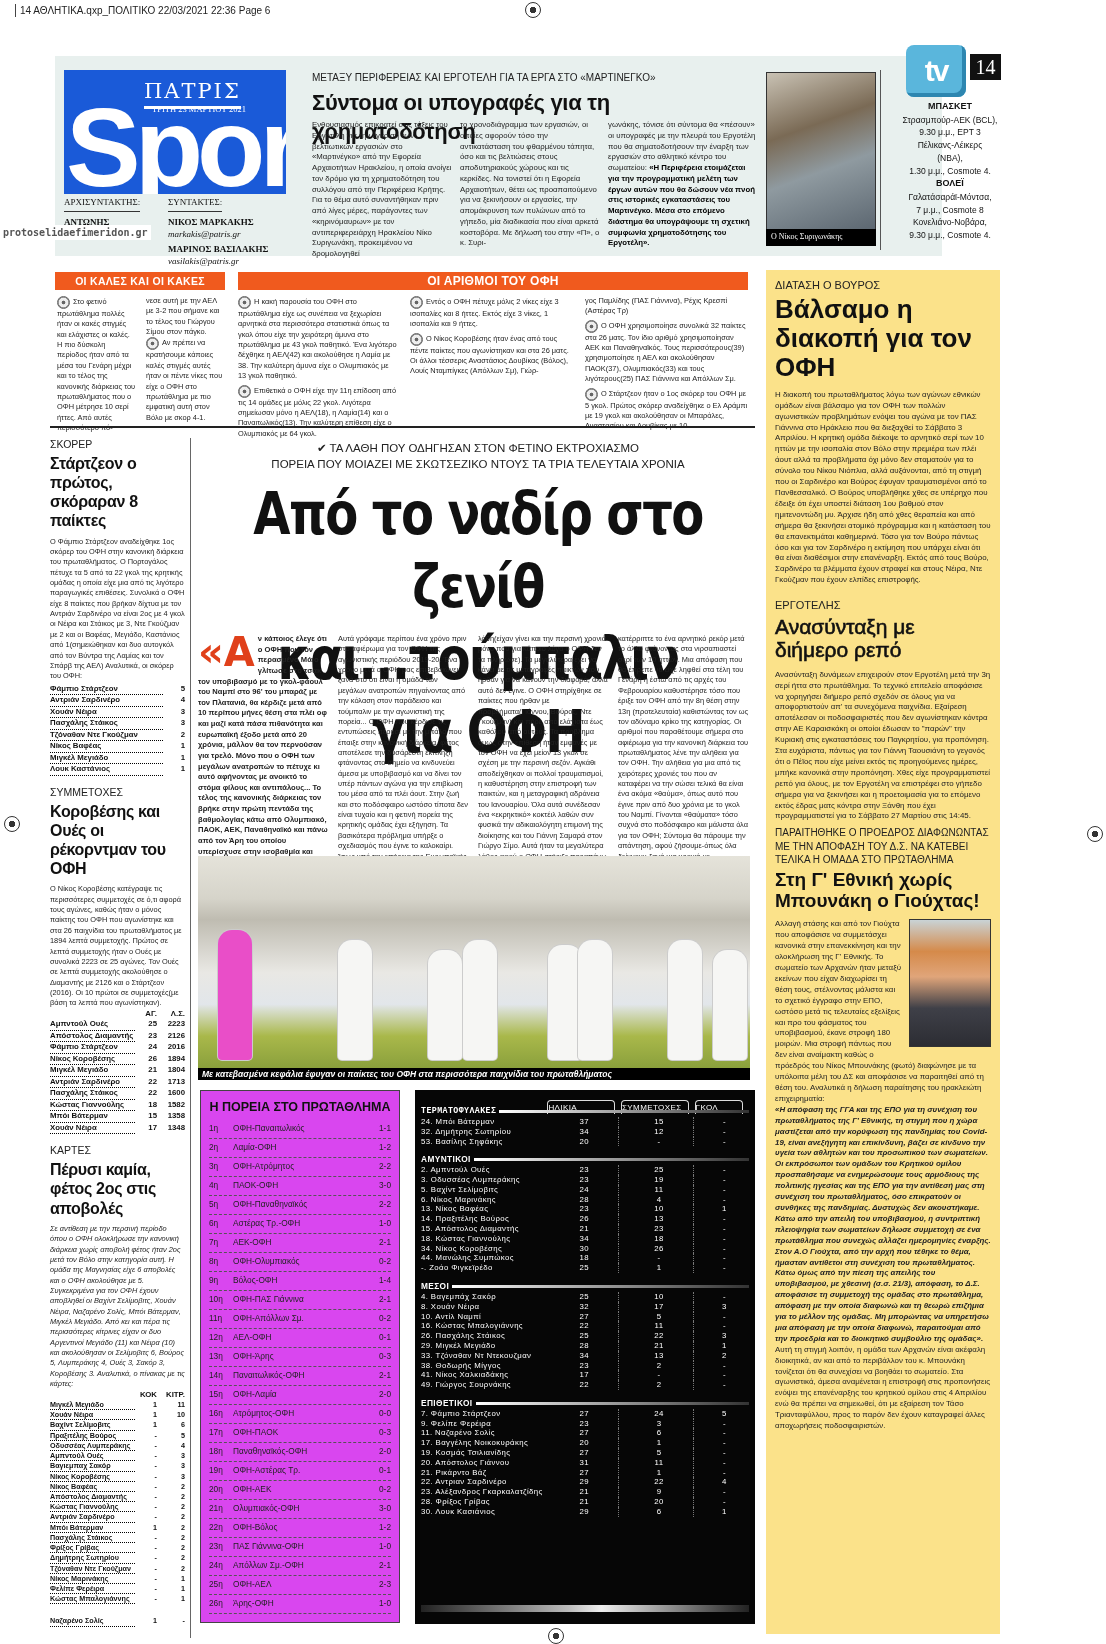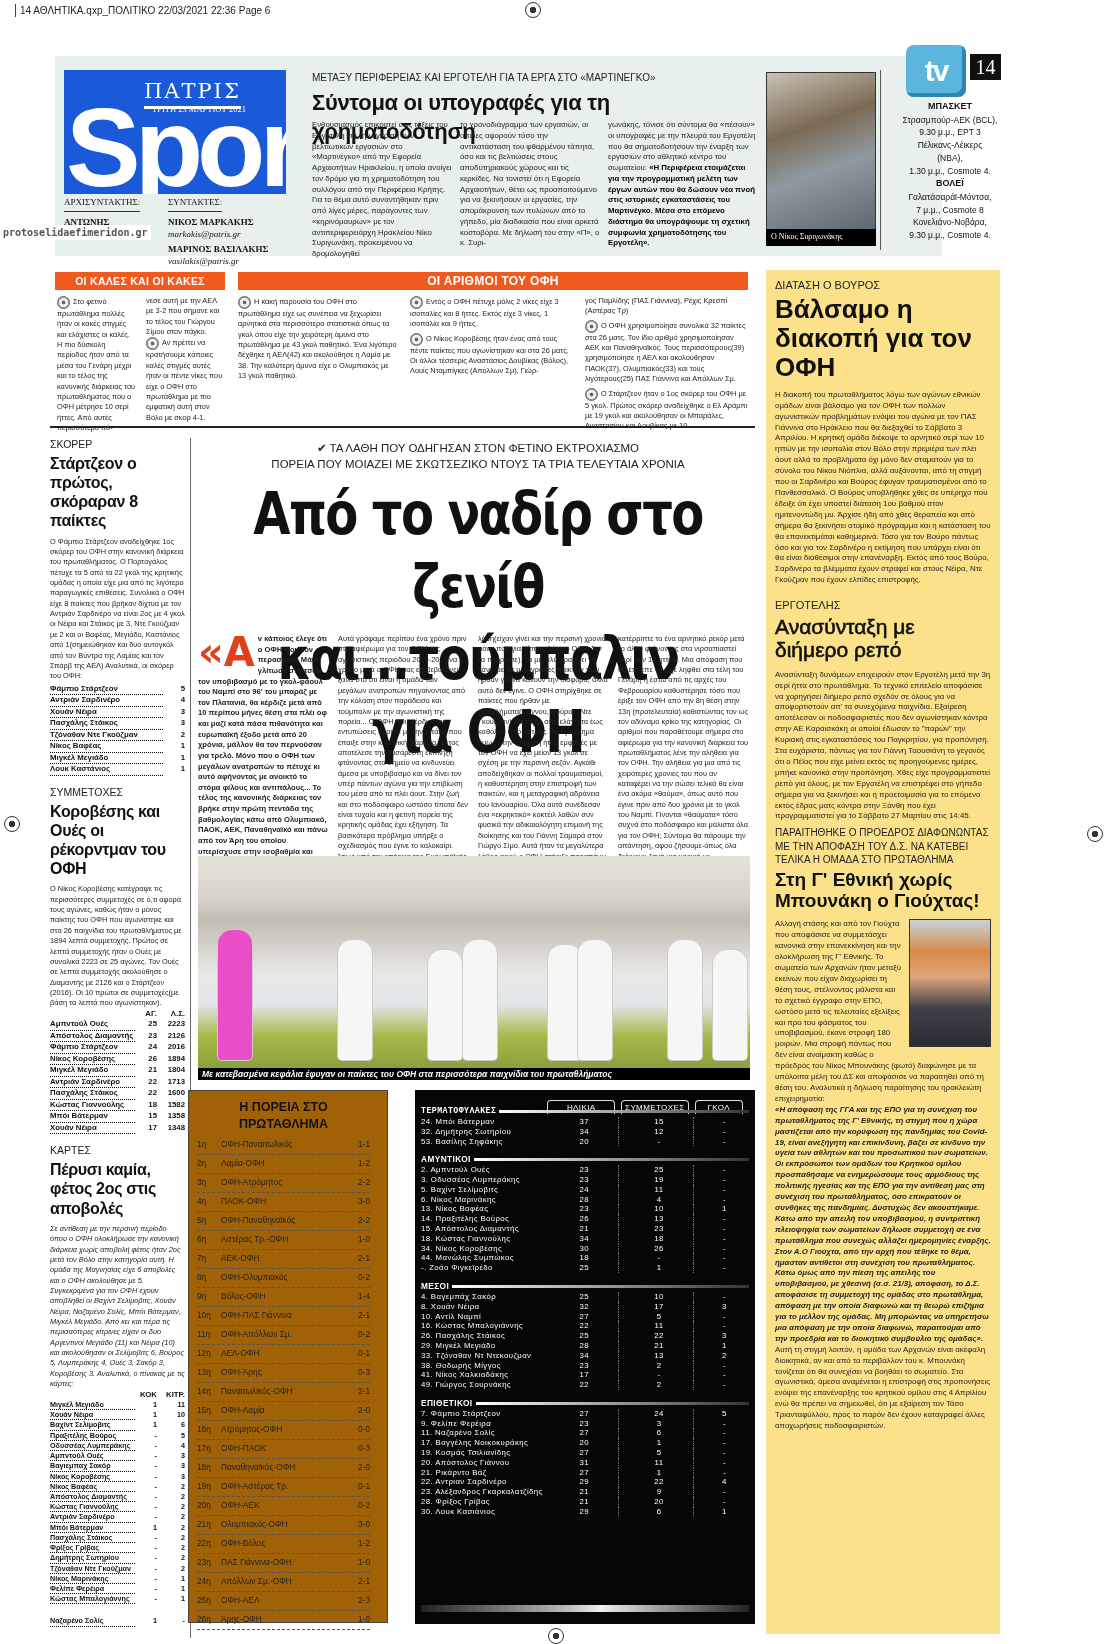--- a/index.html
+++ b/index.html
@@ -37,29 +37,29 @@
 .list-row .n{flex:1;border-bottom:1px dotted #000;white-space:nowrap;overflow:hidden}
 .list-row .v{width:22px;text-align:right}
 .list-row .v2{width:28px;text-align:right}
 .vline{left:190px;top:438px;width:1px;height:1200px;background:#666}
 .main-kick{left:200px;top:440px;width:556px;text-align:center;font-size:11.5px;color:#222;line-height:1.4}
 .headline{left:200px;top:478px;width:556px;text-align:center;font-size:58px;font-weight:bold;line-height:1.25;letter-spacing:-2px;font-family:"DejaVu Sans",sans-serif;transform:scaleX(.83);transform-origin:center top}
 .bigphoto{left:198px;top:856px;width:552px;height:212px;background:
 linear-gradient(180deg,#e5e3da 0%,#d6d4ca 20%,#bfbcb1 30%,#e9e8e4 55%,#e2e6ea 70%,#a9b84a 85%,#8aa03c 100%);overflow:hidden}
 .bigphoto .player{position:absolute;bottom:8px;width:34px;height:120px;background:#f6f6f4;border-radius:14px 14px 4px 4px;box-shadow:0 0 0 1px #ccc}
 .bigcap{left:198px;top:1068px;width:552px;height:12px;background:#000;color:#fff;font-size:8.5px;font-weight:bold;padding-left:4px;line-height:12px;font-style:italic}
-.results{left:188px;top:1090px;width:200px;height:533px;border:1px solid #444;background:#a16207;padding:8px 17px 0 8px}
+.results{left:200px;top:1090px;width:200px;height:533px;border:1px solid #444;background:#d946ef;padding:8px 8px 0 8px}
 .results h3{text-align:center;font-size:12.5px;font-weight:bold;margin-bottom:4px}
 .rrow{display:flex;font-size:8.3px;height:19px;line-height:17px;border-bottom:1px dashed #555;color:#222}
 .rrow .r{width:24px}
 .rrow .m{flex:1}
 .rrow .s{width:22px;text-align:right}
 .squad{left:415px;top:1090px;width:340px;height:534px;background:#060606;color:#fff;padding:10px 6px 0 6px;font-size:7.8px;letter-spacing:.4px}
 .sq-head{display:flex;height:14px;margin-bottom:2px}
-.sq-head .h{border:1px solid #ddd;border-bottom:none;border-radius:4px 4px 0 0;text-align:center;font-size:8px;height:14px;line-height:13px}
+.sq-head .h{border:1px solid #ddd;border-bottom:none;border-radius:4px 4px 0 0;text-align:left;font-size:8px;height:14px;line-height:13px}
 .sq-grp{font-weight:bold;font-size:8.3px;margin-top:8px;display:flex;align-items:center}
 .sq-grp .ln{flex:1;height:3px;background:linear-gradient(90deg,#fff,#888 60%,#333);margin-left:3px}
 .sqrow{display:flex;height:9.8px;line-height:9.8px}
 .sqrow .nm{width:158px}
 .sqrow .c{text-align:center}
 .sq-foot{position:absolute;left:6px;right:6px;bottom:12px;height:7px;background:linear-gradient(90deg,#222,#bbb 45%,#eee 55%,#222)}
 .yellow{left:766px;top:270px;width:234px;height:1364px;background:#fbe28a;padding:8px 9px}
 .yellow .k{font-size:11px;color:#222;margin-bottom:2px}
 .yellow .h{font-weight:bold;line-height:1.12;margin-bottom:8px}
 .ytext{font-size:7.9px;line-height:1.38;color:#222}
@@ -119,20 +119,21 @@
   <div>9.30 μ.μ., Cosmote 4.</div>
 </div>
 
 <div class="abs orange" style="left:55px;top:272px;width:170px;font-size:10.5px">ΟΙ ΚΑΛΕΣ ΚΑΙ ΟΙ ΚΑΚΕΣ ΣΤΙΓΜΕΣ</div>
 <div class="abs col-text" style="left:57px;top:296px;width:80px"><span class="ico"></span><span>Στο φετινό πρωτάθλημα πολλές ήταν οι κακές στιγμές και ελάχιστες οι καλές. Η πιο δύσκολη περίοδος ήταν από τα μέσα του Γενάρη μέχρι και το τέλος της κανονικής διάρκειας του πρωταθλήματος που ο ΟΦΗ μέτρησε 10 σερί ήττες. Από αυτές περισσότερο πό-</span></div>
 <div class="abs col-text" style="left:146px;top:296px;width:80px"><span>νεσε αυτή με την ΑΕΛ με 3-2 που σήμανε και το τέλος του Γιώργου Σίμου στον πάγκο.</span><br><span class="ico"></span><span>Αν πρέπει να κρατήσουμε κάποιες καλές στιγμές αυτές ήταν οι πέντε νίκες που είχε ο ΟΦΗ στο πρωτάθλημα με πιο εμφατική αυτή στον Βόλο με σκορ 4-1.</span></div>
 
 <div class="abs orange" style="left:238px;top:272px;width:510px;font-size:12px">ΟΙ ΑΡΙΘΜΟΙ ΤΟΥ ΟΦΗ</div>
 <div class="abs col-text" style="left:238px;top:296px;width:160px">
   <p class="stat-p"><span class="ico"></span><span>Η κακή παρουσία του ΟΦΗ στο πρωτάθλημα είχε ως συνέπεια να ξεχωρίσει αρνητικά στα περισσότερα στατιστικά όπως τα γκολ όπου είχε την χειρότερη άμυνα στο πρωτάθλημα με 43 γκολ παθητικό. Ένα λιγότερο δέχθηκε η ΑΕΛ(42) και ακολούθησε η Λαμία με 38. Την καλύτερη άμυνα είχε ο Ολυμπιακός με 13 γκολ παθητικό.</span></p>
+  <p class="stat-p"><span class="ico"></span><span>Επιθετικά ο ΟΦΗ είχε την 11η επίδοση από τις 14 ομάδες με μόλις 22 γκολ. Λιγότερα σημείωσαν μόνο η ΑΕΛ(18), η Λαμία(14) και ο Παναιτωλικός(13). Την καλύτερη επίθεση είχε ο Ολυμπιακός με 64 γκολ.</span></p>
 </div>
 <div class="abs col-text" style="left:410px;top:296px;width:165px">
   <p class="stat-p"><span class="ico"></span><span>Εντός ο ΟΦΗ πέτυχε μόλις 2 νίκες είχε 3 ισοπαλίες και 8 ήττες. Εκτός είχε 3 νίκες, 1 ισοπαλία και 9 ήττες.</span></p>
   <p class="stat-p"><span class="ico"></span><span>Ο Νίκος Κοροβέσης ήταν ένας από τους πέντε παίκτες που αγωνίστηκαν και στα 26 ματς. Οι άλλοι τέσσερις Αναστάσιος Δουβίκας (Βόλος), Λουίς Νταμπίγκες (Απόλλων Σμ), Γιώρ-</span></p>
 </div>
 <div class="abs col-text" style="left:585px;top:296px;width:165px">
   <p class="stat-p"><span>γος Παμλίδης (ΠΑΣ Γιάννινα), Ρέχις Κρεσπί (Αστέρας Τρ)</span></p>
   <p class="stat-p"><span class="ico"></span><span>Ο ΟΦΗ χρησιμοποίησε συνολικά 32 παίκτες στα 26 ματς. Τον ίδιο αριθμό χρησιμοποίησαν ΑΕΚ και Παναθηναϊκός. Τους περισσότερους(39) χρησιμοποίησε η ΑΕΛ και ακολούθησαν ΠΑΟΚ(37), Ολυμπιακός(33) και τους λιγότερους(25) ΠΑΣ Γιάννινα και Απόλλων Σμ.</span></p>
   <p class="stat-p"><span class="ico"></span><span>Ο Στάρτζεον ήταν ο 1ος σκόρερ του ΟΦΗ με 5 γκολ. Πρώτος σκόρερ αναδείχθηκε ο Ελ Αράμπι με 19 γκολ και ακολούθησαν οι Μπαράλες, Αναστασίου και Δουβίκας με 10.</span></p>
 </div>

